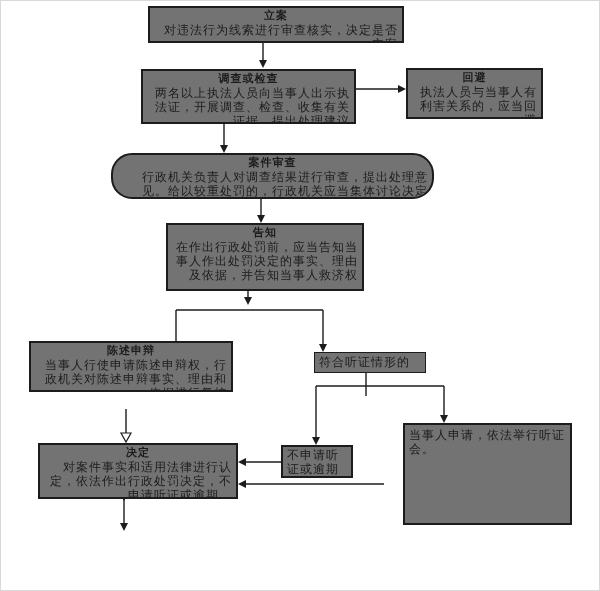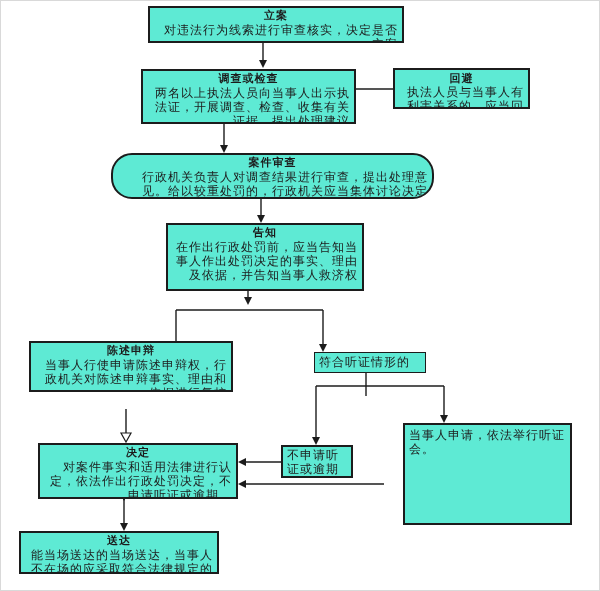--- a/index.html
+++ b/index.html
@@ -3,38 +3,38 @@
 <meta charset="utf-8">
 <style>
   html,body{margin:0;padding:0;background:#fff;}
   .canvas{
     position:relative;width:600px;height:591px;background:#ffffff;
     border:1px solid #d9d9d9;box-sizing:border-box;overflow:hidden;
     font-family:"DejaVu Sans","Liberation Sans",sans-serif;color:#1c1c1c;
   }
   .wires{position:absolute;left:0;top:0;width:600px;height:591px;}
   .node{
-    position:absolute;background:#5eead4;border:2px solid #1c1c1c;
+    position:absolute;background:#737373;border:2px solid #1c1c1c;
     box-sizing:border-box;padding:1px 4px 1px 4px;overflow:hidden;
   }
   .node.thin{border-width:1px;}
   .node .title{
     text-align:center;font-weight:bold;font-size:11px;line-height:14px;
     letter-spacing:1px;white-space:nowrap;
   }
   .node .body{
     font-size:12px;line-height:14px;letter-spacing:1px;text-align:right;
   }
   .node .label{
     font-size:12px;line-height:14px;letter-spacing:1px;text-align:left;
   }
   
   #n-case-filing      {left:147px;top:5px;  width:256px;height:37px;}
   #n-investigation    {left:132px;top:68px; width:215px;height:55px;margin-left:8px;}
-  #n-recusal          {left:392px;top:67px; width:137px;height:41px;font-family:Liberation Serif, serif;}
+  #n-recusal          {left:405px;top:67px; width:137px;height:51px;}
   #n-case-review      {left:110px;top:152px;width:323px;height:46px;border-radius:21px;}
   #n-notification     {left:165px;top:222px;width:198px;height:68px;}
   #n-statement        {left:28px; top:340px;width:204px;height:51px;}
   #n-hearing-cond     {left:313px;top:351px;width:112px;height:21px;padding-top:2px;}
   #n-no-hearing       {left:280px;top:444px;width:72px; height:33px;}
   #n-hearing          {left:402px;top:422px;width:169px;height:102px;padding-top:3px;}
   #n-decision         {left:37px; top:442px;width:200px;height:56px;}
   #n-delivery         {left:18px; top:530px;width:200px;height:43px;}
 </style>
 </head>
@@ -130,18 +130,14 @@
 
   <div class="node" id="n-hearing">
     <div class="label">当事人申请，依法举行听证会。</div>
   </div>
 
   <div class="node" id="n-decision">
     <div class="title">决定</div>
     <div class="body">对案件事实和适用法律进行认定，依法作出行政处罚决定，不申请听证或逾期。</div>
   </div>
 
-  <div class="node" id="n-delivery">
-    <div class="title">送达</div>
-    <div class="body">能当场送达的当场送达，当事人不在场的应采取符合法律规定的方式送达</div>
-  </div>
 
 </div>
 
 </body></html>

